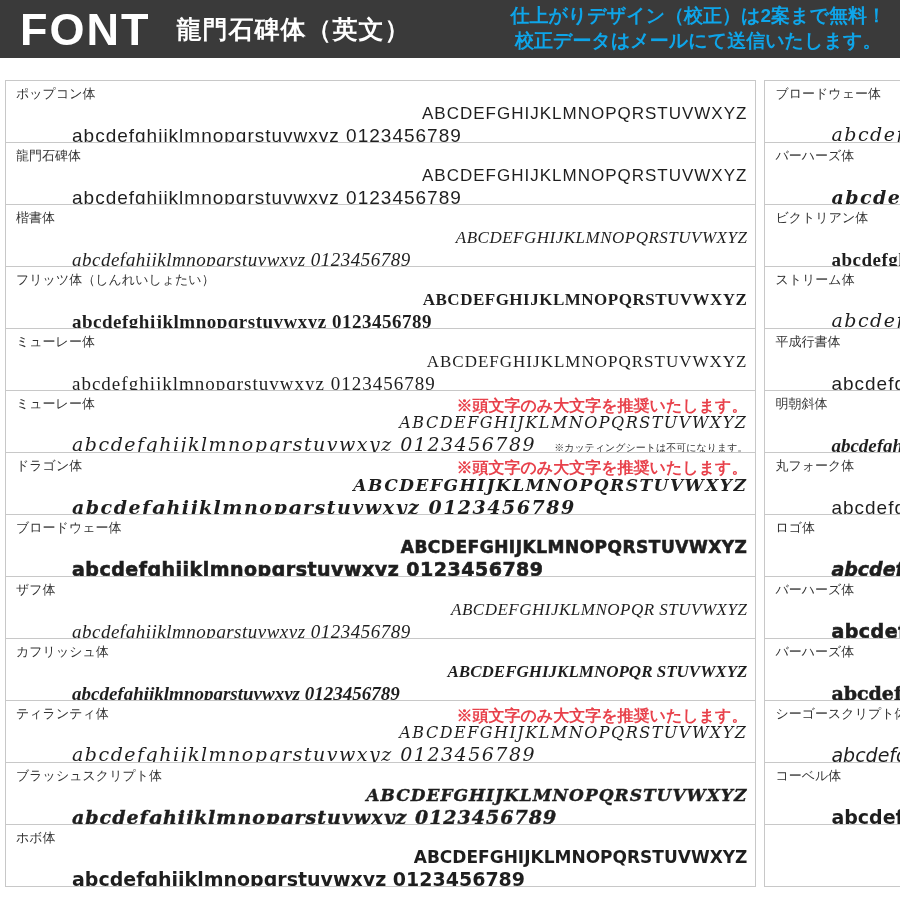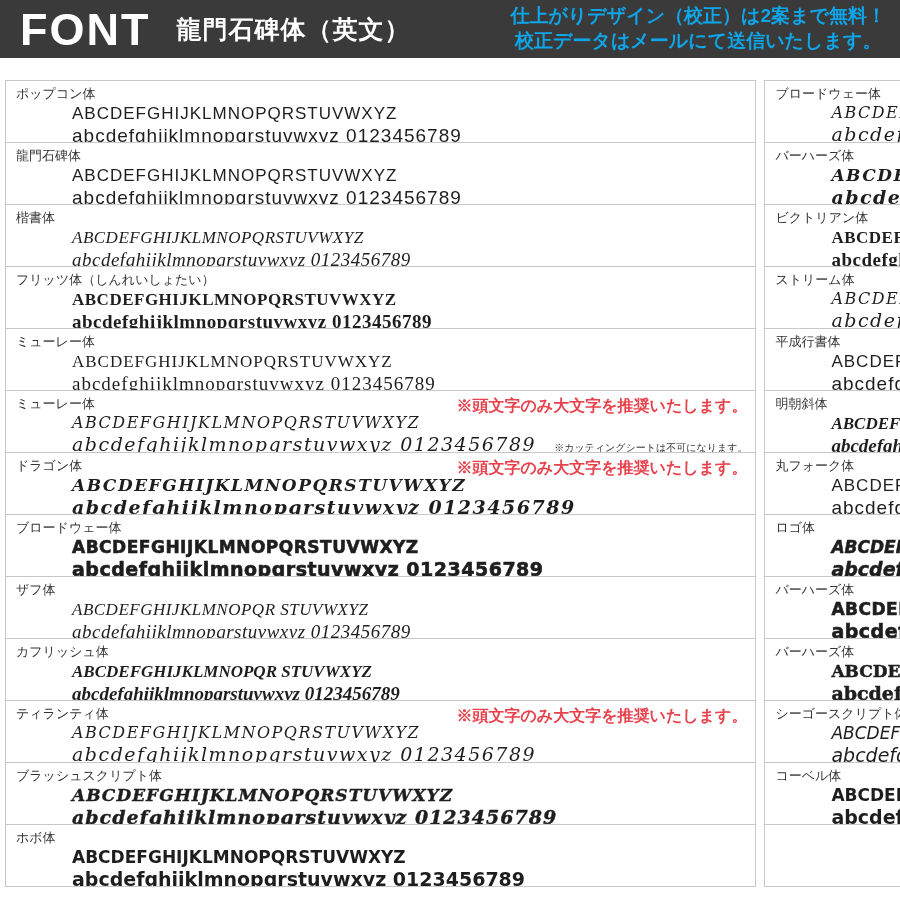--- a/index.html
+++ b/index.html
@@ -21,21 +21,21 @@
   .logo{font-size:45px;font-weight:bold;letter-spacing:2px;line-height:1;}
   .title{font-size:25px;font-weight:bold;margin-left:26px;letter-spacing:1px;}
   .promo{margin-left:auto;font-size:19px;font-weight:bold;line-height:1.3;color:#0ea5e9;text-align:center;}
 
   
   .grid{display:flex;gap:8px;padding:0 5px;margin-top:22px;}
   .col{flex:1;display:flex;flex-direction:column;border-left:1px solid var(--border);border-right:1px solid var(--border);border-top:1px solid var(--border);}
   .cell{height:62px;border-bottom:1px solid var(--border);position:relative;padding:3px 8px 0 10px;overflow:hidden;}
   .fname{font-size:13px;color:var(--name-ink);}
   .note-red{position:absolute;top:5px;right:8px;font-size:16px;color:var(--red);font-weight:bold;}
-  .sample{margin-left:56px;color:var(--ink);white-space:nowrap;}
+  .sample{margin-left:56px;color:var(--ink);white-space:nowrap;text-align:right;}
   .upper{font-size:17px;line-height:1.25;}
   .lower-wrap{display:flex;align-items:baseline;}
   .lower{font-size:19px;line-height:1.25;}
   .note-black{font-size:10px;color:#333;margin-left:18px;font-family:"Liberation Sans",sans-serif;font-style:normal;font-weight:normal;letter-spacing:0;}
 
   
   .fs-sans .sample{font-family:"Liberation Sans",sans-serif;letter-spacing:1px;}
   .fs-sans-bold .sample{font-family:"DejaVu Sans",sans-serif;font-weight:bold;}
   .fs-sans-heavy .sample{font-family:"DejaVu Sans",sans-serif;font-weight:bold;letter-spacing:.5px;-webkit-text-stroke:.6px var(--ink);}
   .fs-sans-heavy-italic .sample{font-family:"DejaVu Sans",sans-serif;font-weight:bold;font-style:italic;-webkit-text-stroke:.5px var(--ink);}

